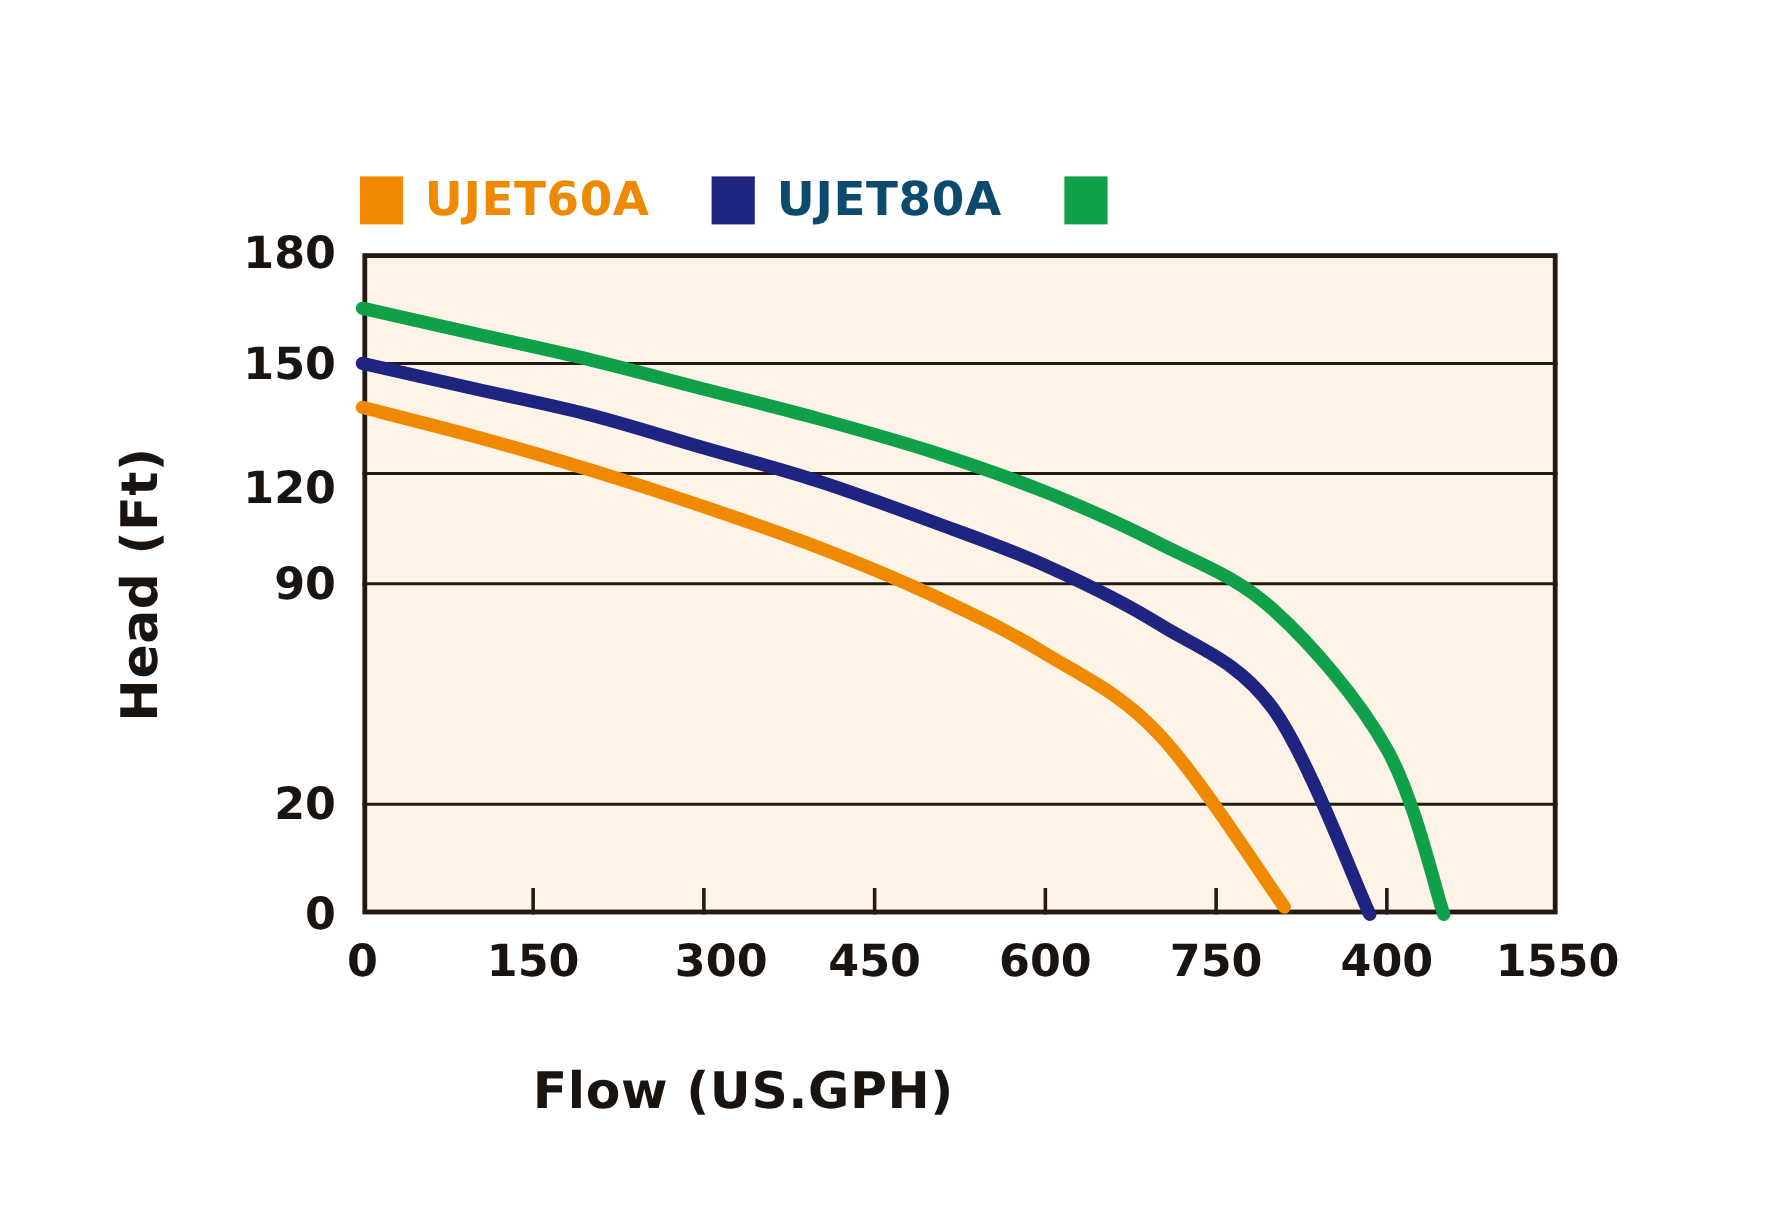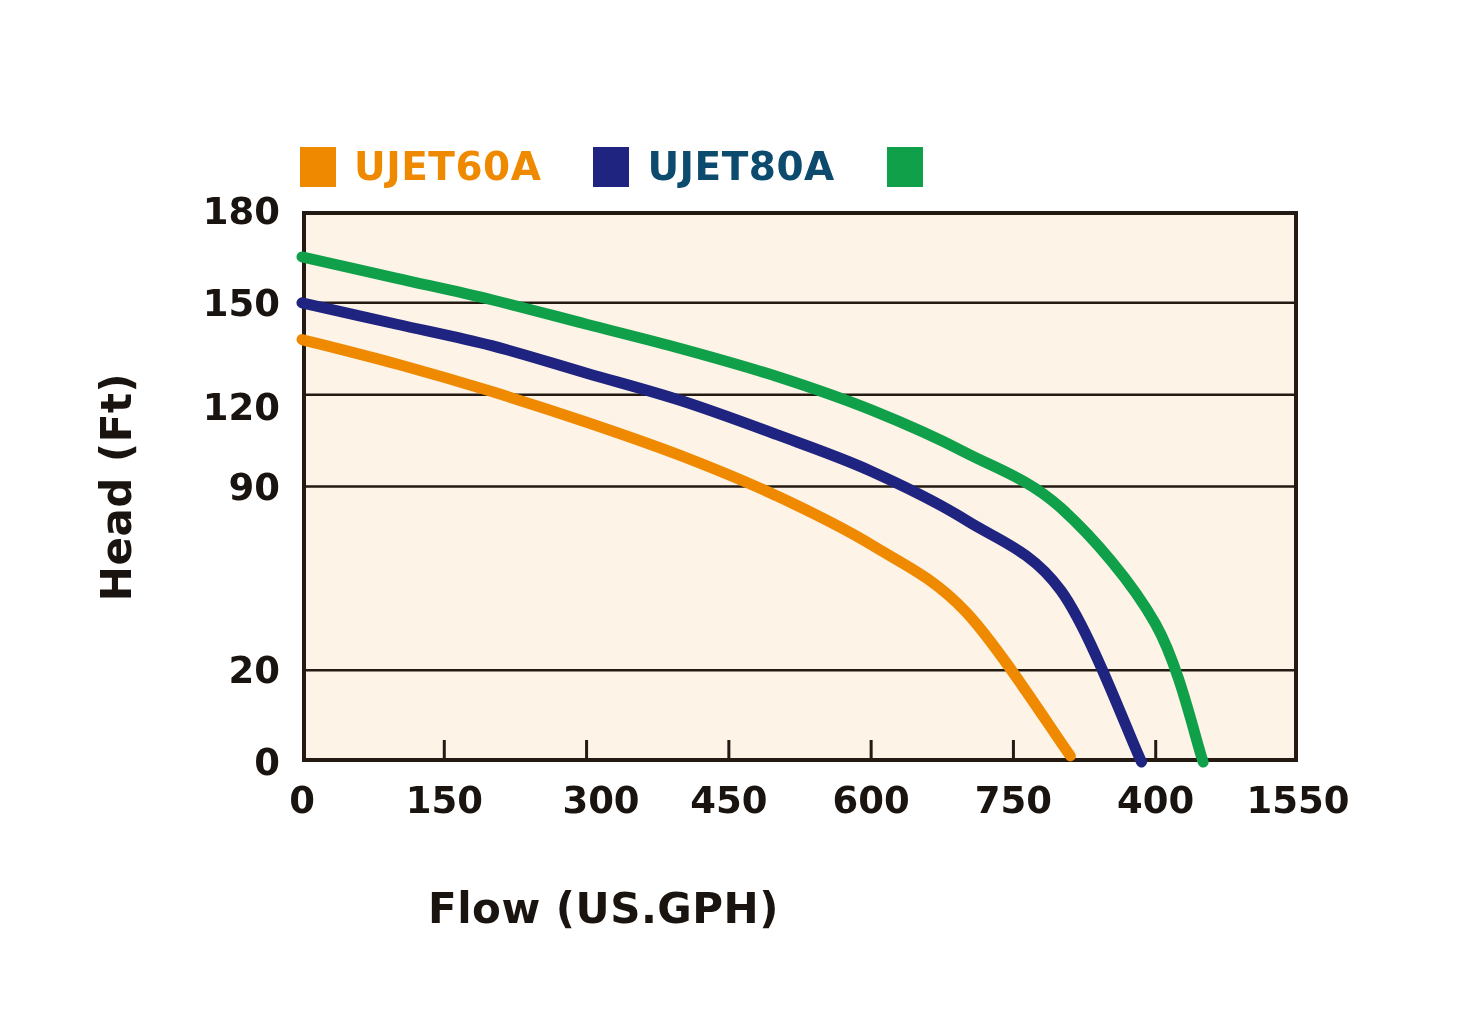--- a/index.html
+++ b/index.html
@@ -96,21 +96,21 @@
     font-weight: bold;
     color: #1a1410;
     transform: translateX(-50%);
     line-height: 1;
     white-space: nowrap;
   }
 
   
   .x-axis-title {
     position: absolute;
-    left: 0;
+    left: 16px;
     top: 884px;
     width: 1207px;
     text-align: center;
     font-size: 42px;
     font-weight: bold;
     color: #1a1410;
     letter-spacing: 0.5px;
   }
   .y-axis-title {
     position: absolute;

